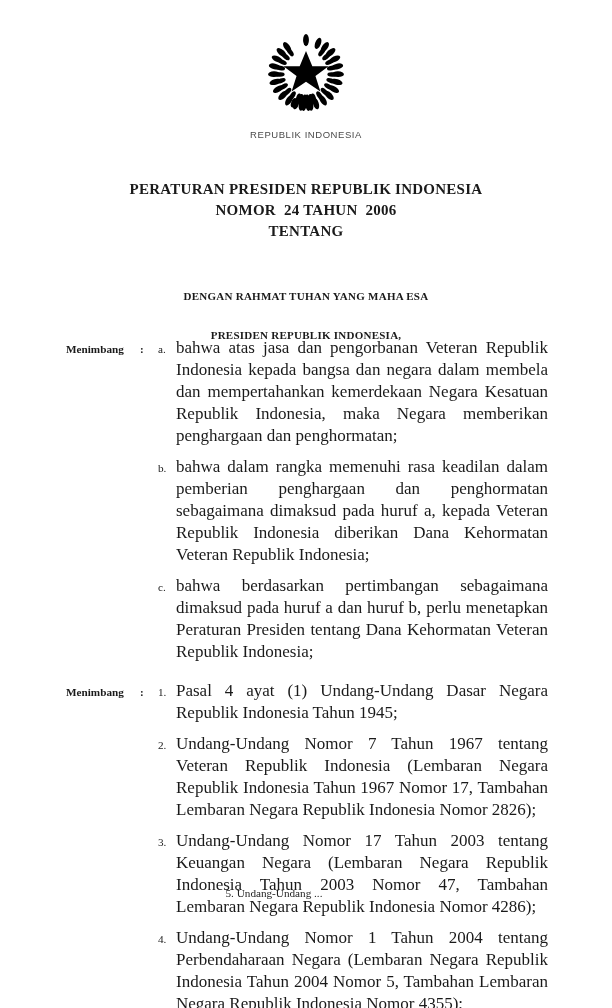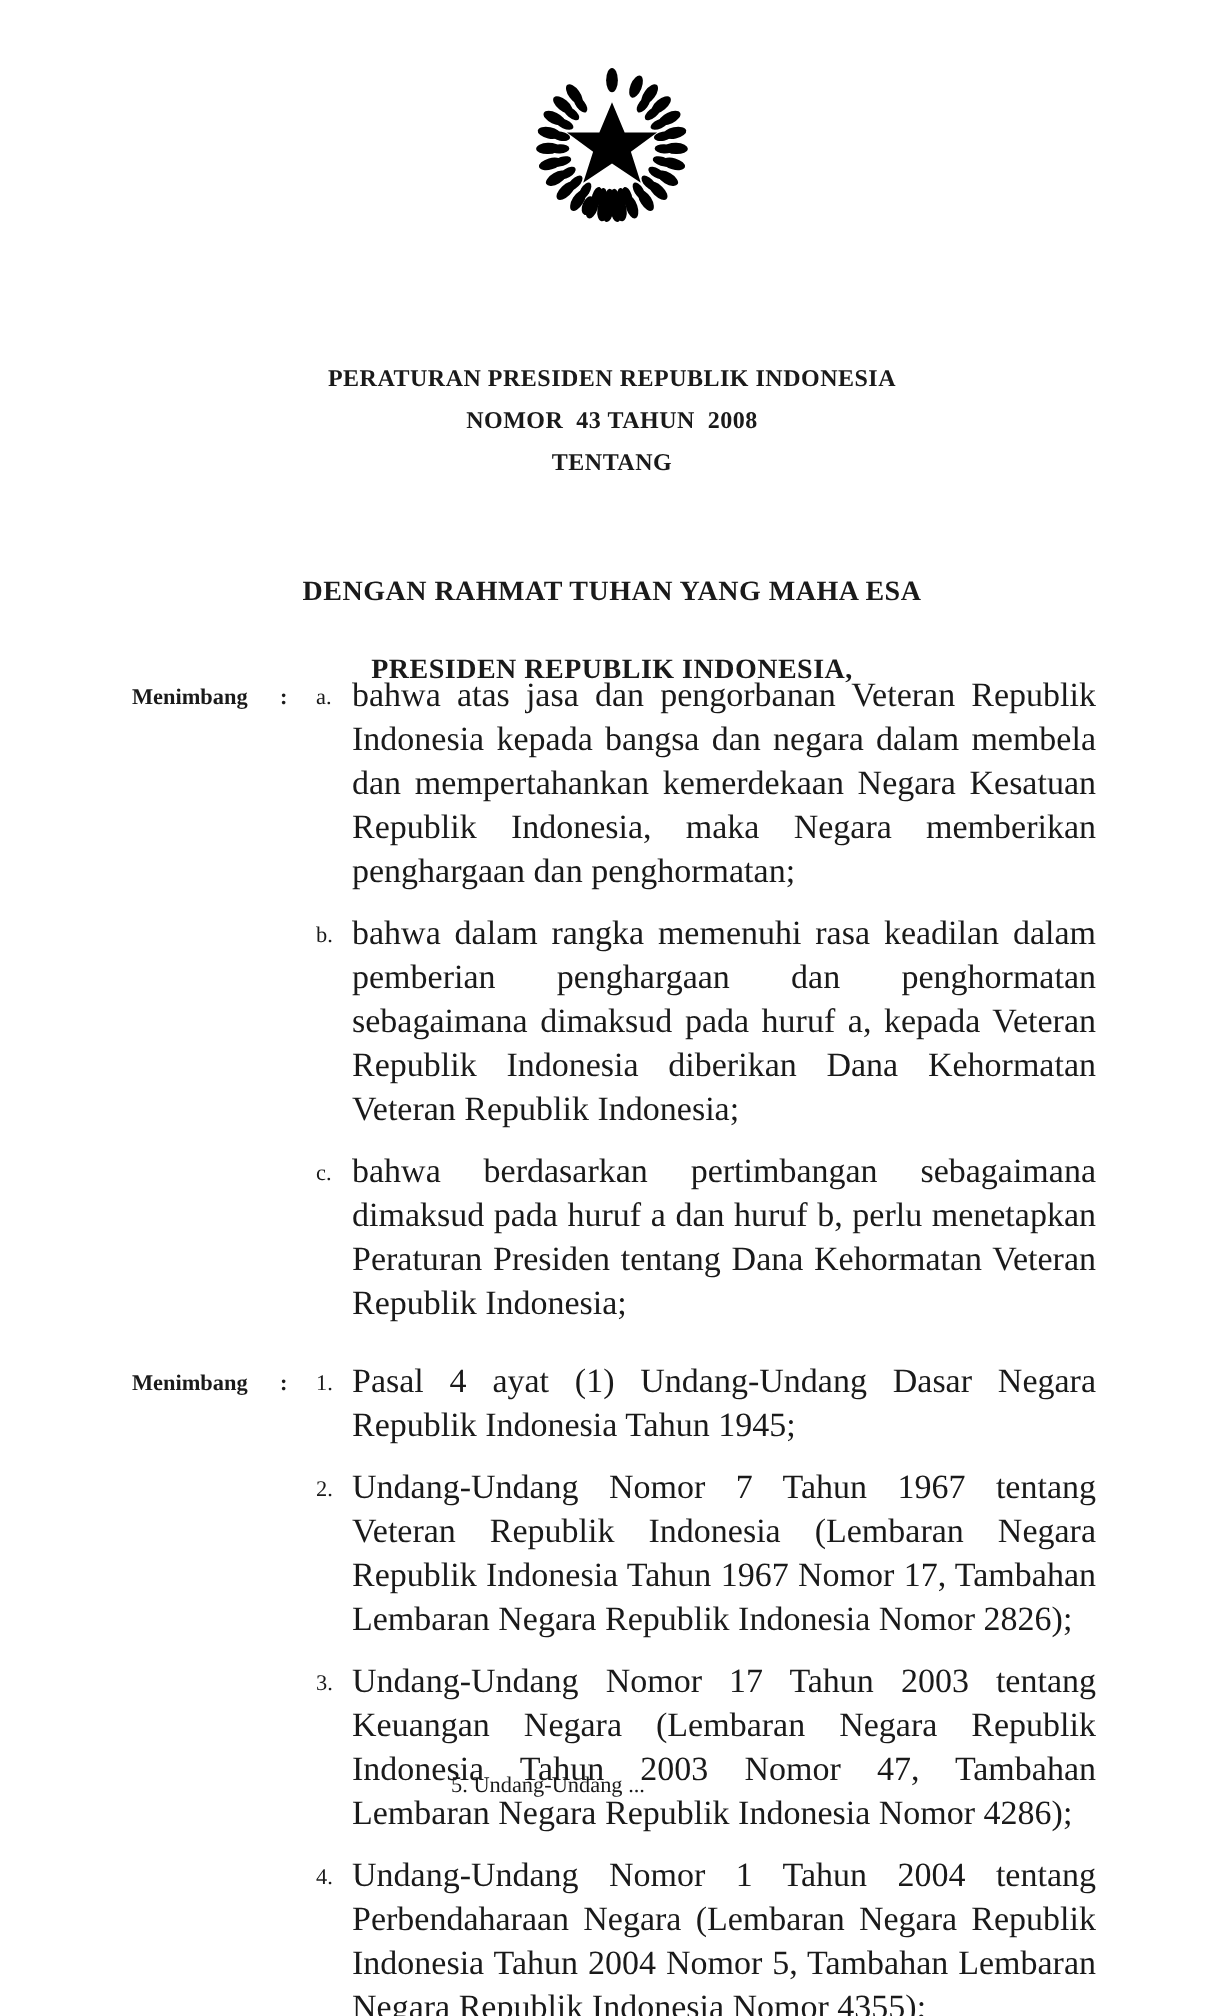--- a/index.html
+++ b/index.html
@@ -51,36 +51,36 @@
   
   .title-block {
     position: absolute;
     top: 179px;
     left: 0;
     width: 612px;
     text-align: center;
   }
   .title-line {
     font-weight: bold;
-    font-size: 12px;
+    font-size: 15px;
     line-height: 21px;
     letter-spacing: 0.25px;
     white-space: pre;
   }
 
   .decree-block {
     position: absolute;
     top: 286px;
     left: 0;
     width: 612px;
     text-align: center;
   }
   .decree-line {
     font-weight: bold;
-    font-size: 14px;
+    font-size: 11px;
     line-height: 21px;
     letter-spacing: 0.25px;
   }
   .decree-line.second { margin-top: 18px; }
 
   
   .body-block {
     position: absolute;
     top: 337px;
     left: 66px;
@@ -334,26 +334,27 @@
             <ellipse cx="3.5" cy="35.5" rx="3.0" ry="2.1"></ellipse>
             <circle cx="0" cy="36.5" r="1.7"></circle>
 
             <polygon points="0,-24 6.9,-7.4 24.6,-7.4 10.3,3.1 15.7,20.0 0,9.5 -15.7,20.0 -10.3,3.1 -24.6,-7.4 -6.9,-7.4"></polygon>
           </g>
         </g>
       </svg>
     </span>
 
     <div class="emblem-caption">
+      <div>REPUBLIK INDONESIA</div>
     </div>
   </div>
 
   <div class="title-block">
     <div class="title-line">PERATURAN PRESIDEN REPUBLIK INDONESIA</div>
-    <div class="title-line">NOMOR  43 TAHUN  2008</div>
+    <div class="title-line">NOMOR  24 TAHUN  2006</div>
     <div class="title-line">TENTANG</div>
   </div>
 
   <div class="decree-block">
     <div class="decree-line">DENGAN RAHMAT TUHAN YANG MAHA ESA</div>
     <div class="decree-line second">PRESIDEN REPUBLIK INDONESIA,</div>
   </div>
 
   <div class="body-block">
 

